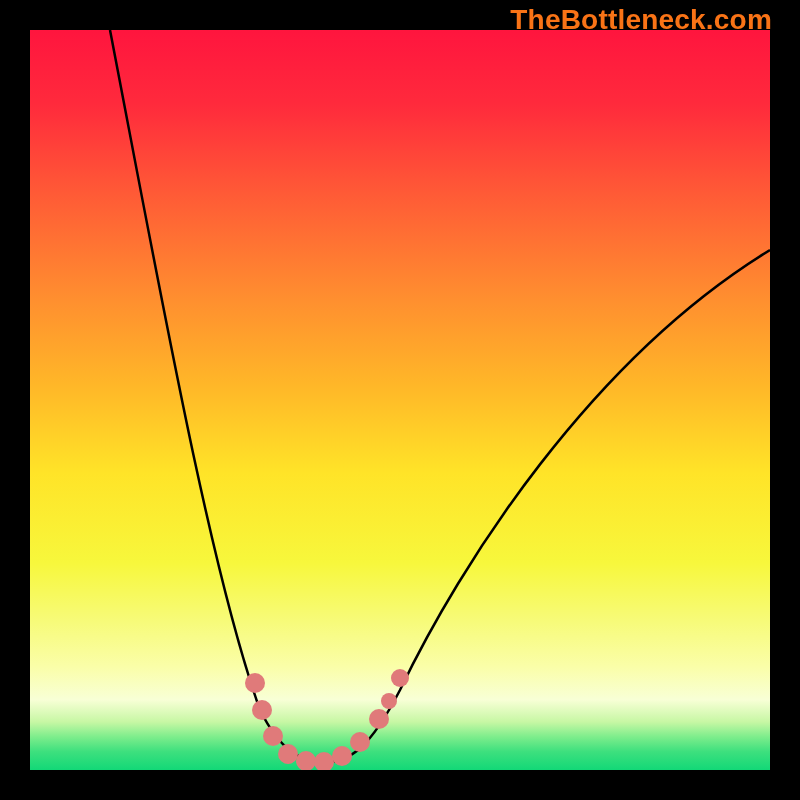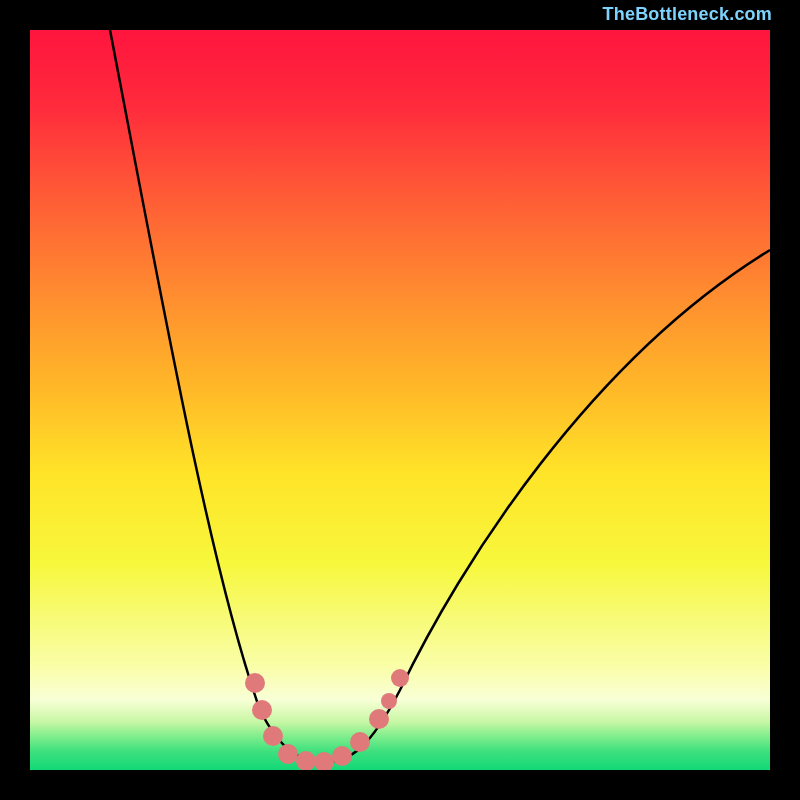--- a/index.html
+++ b/index.html
@@ -20,22 +20,22 @@
     overflow: hidden;
   }
   .gradient {
     position: absolute;
     inset: 0;
   }
   .watermark {
     position: absolute;
     top: 4px;
     right: 28px;
-    color: #7dd3fc;
-    font-size: 18px;
+    color: #f97316;
+    font-size: 28px;
     font-weight: 600;
     letter-spacing: 0.2px;
     user-select: none;
   }
   svg.curve {
     position: absolute;
     inset: 0;
     width: 100%;
     height: 100%;
     overflow: visible;

